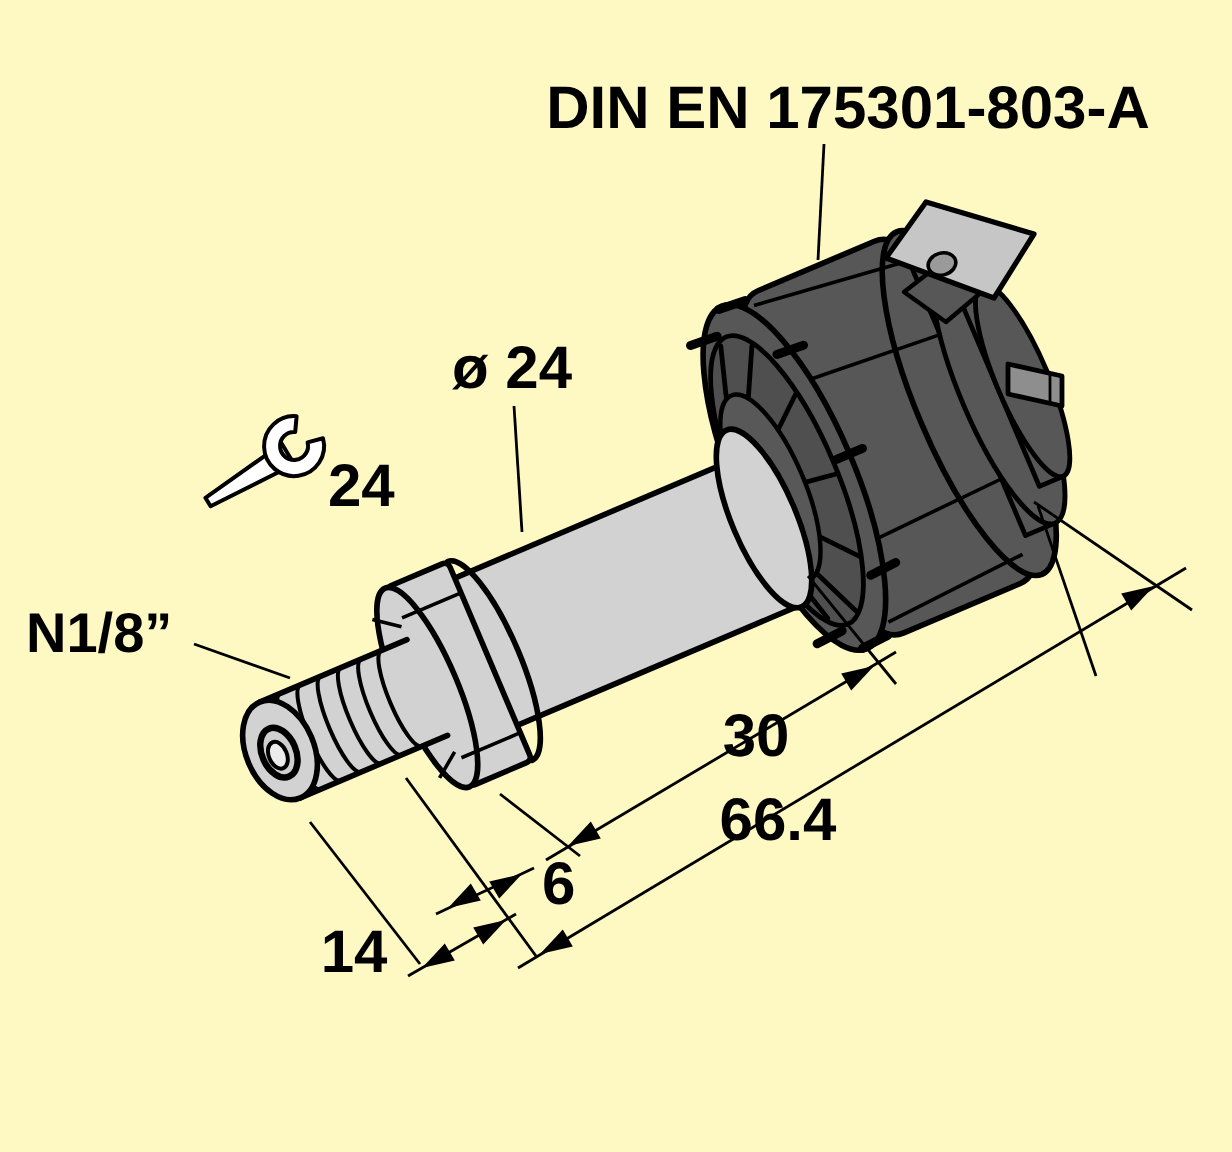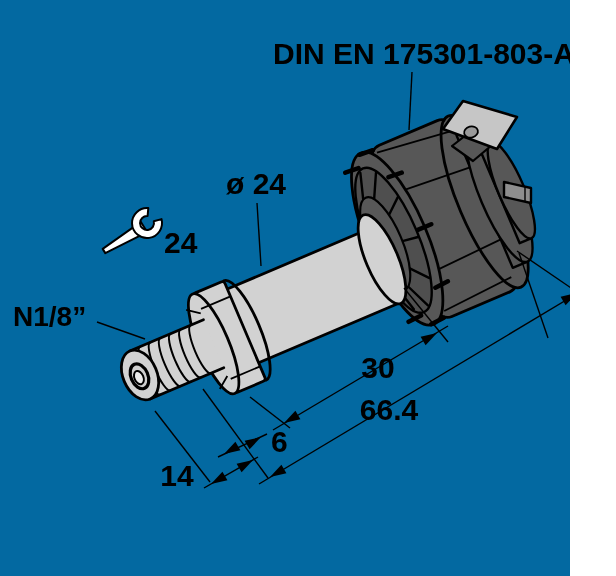--- a/index.html
+++ b/index.html
@@ -1,16 +1,16 @@
 <!DOCTYPE html>
 <html><head>
 <meta charset="utf-8">
 <style>
   html,body{margin:0;padding:0;background:#fff;}
-  .canvas{position:relative;width:570px;height:576px;background:#0369a1;overflow:hidden;}
+  .canvas{position:relative;width:616px;height:576px;background:#fef9c3;overflow:hidden;}
   svg{display:block;}
   svg text{font-family:"Liberation Sans","DejaVu Sans",sans-serif;font-weight:700;fill:#000;}
   .t30{font-size:30px;}
   .t28{font-size:28px;}
   .outline{stroke:#000;stroke-linejoin:round;stroke-linecap:round;}
   .metal{fill:#d2d2d2;}
   .dark{fill:#575757;}
   .darker{fill:#4f4f4f;}
   .blade{fill:#c6c6c6;}
   .thin{stroke:#000;stroke-width:1.4;fill:none;}

